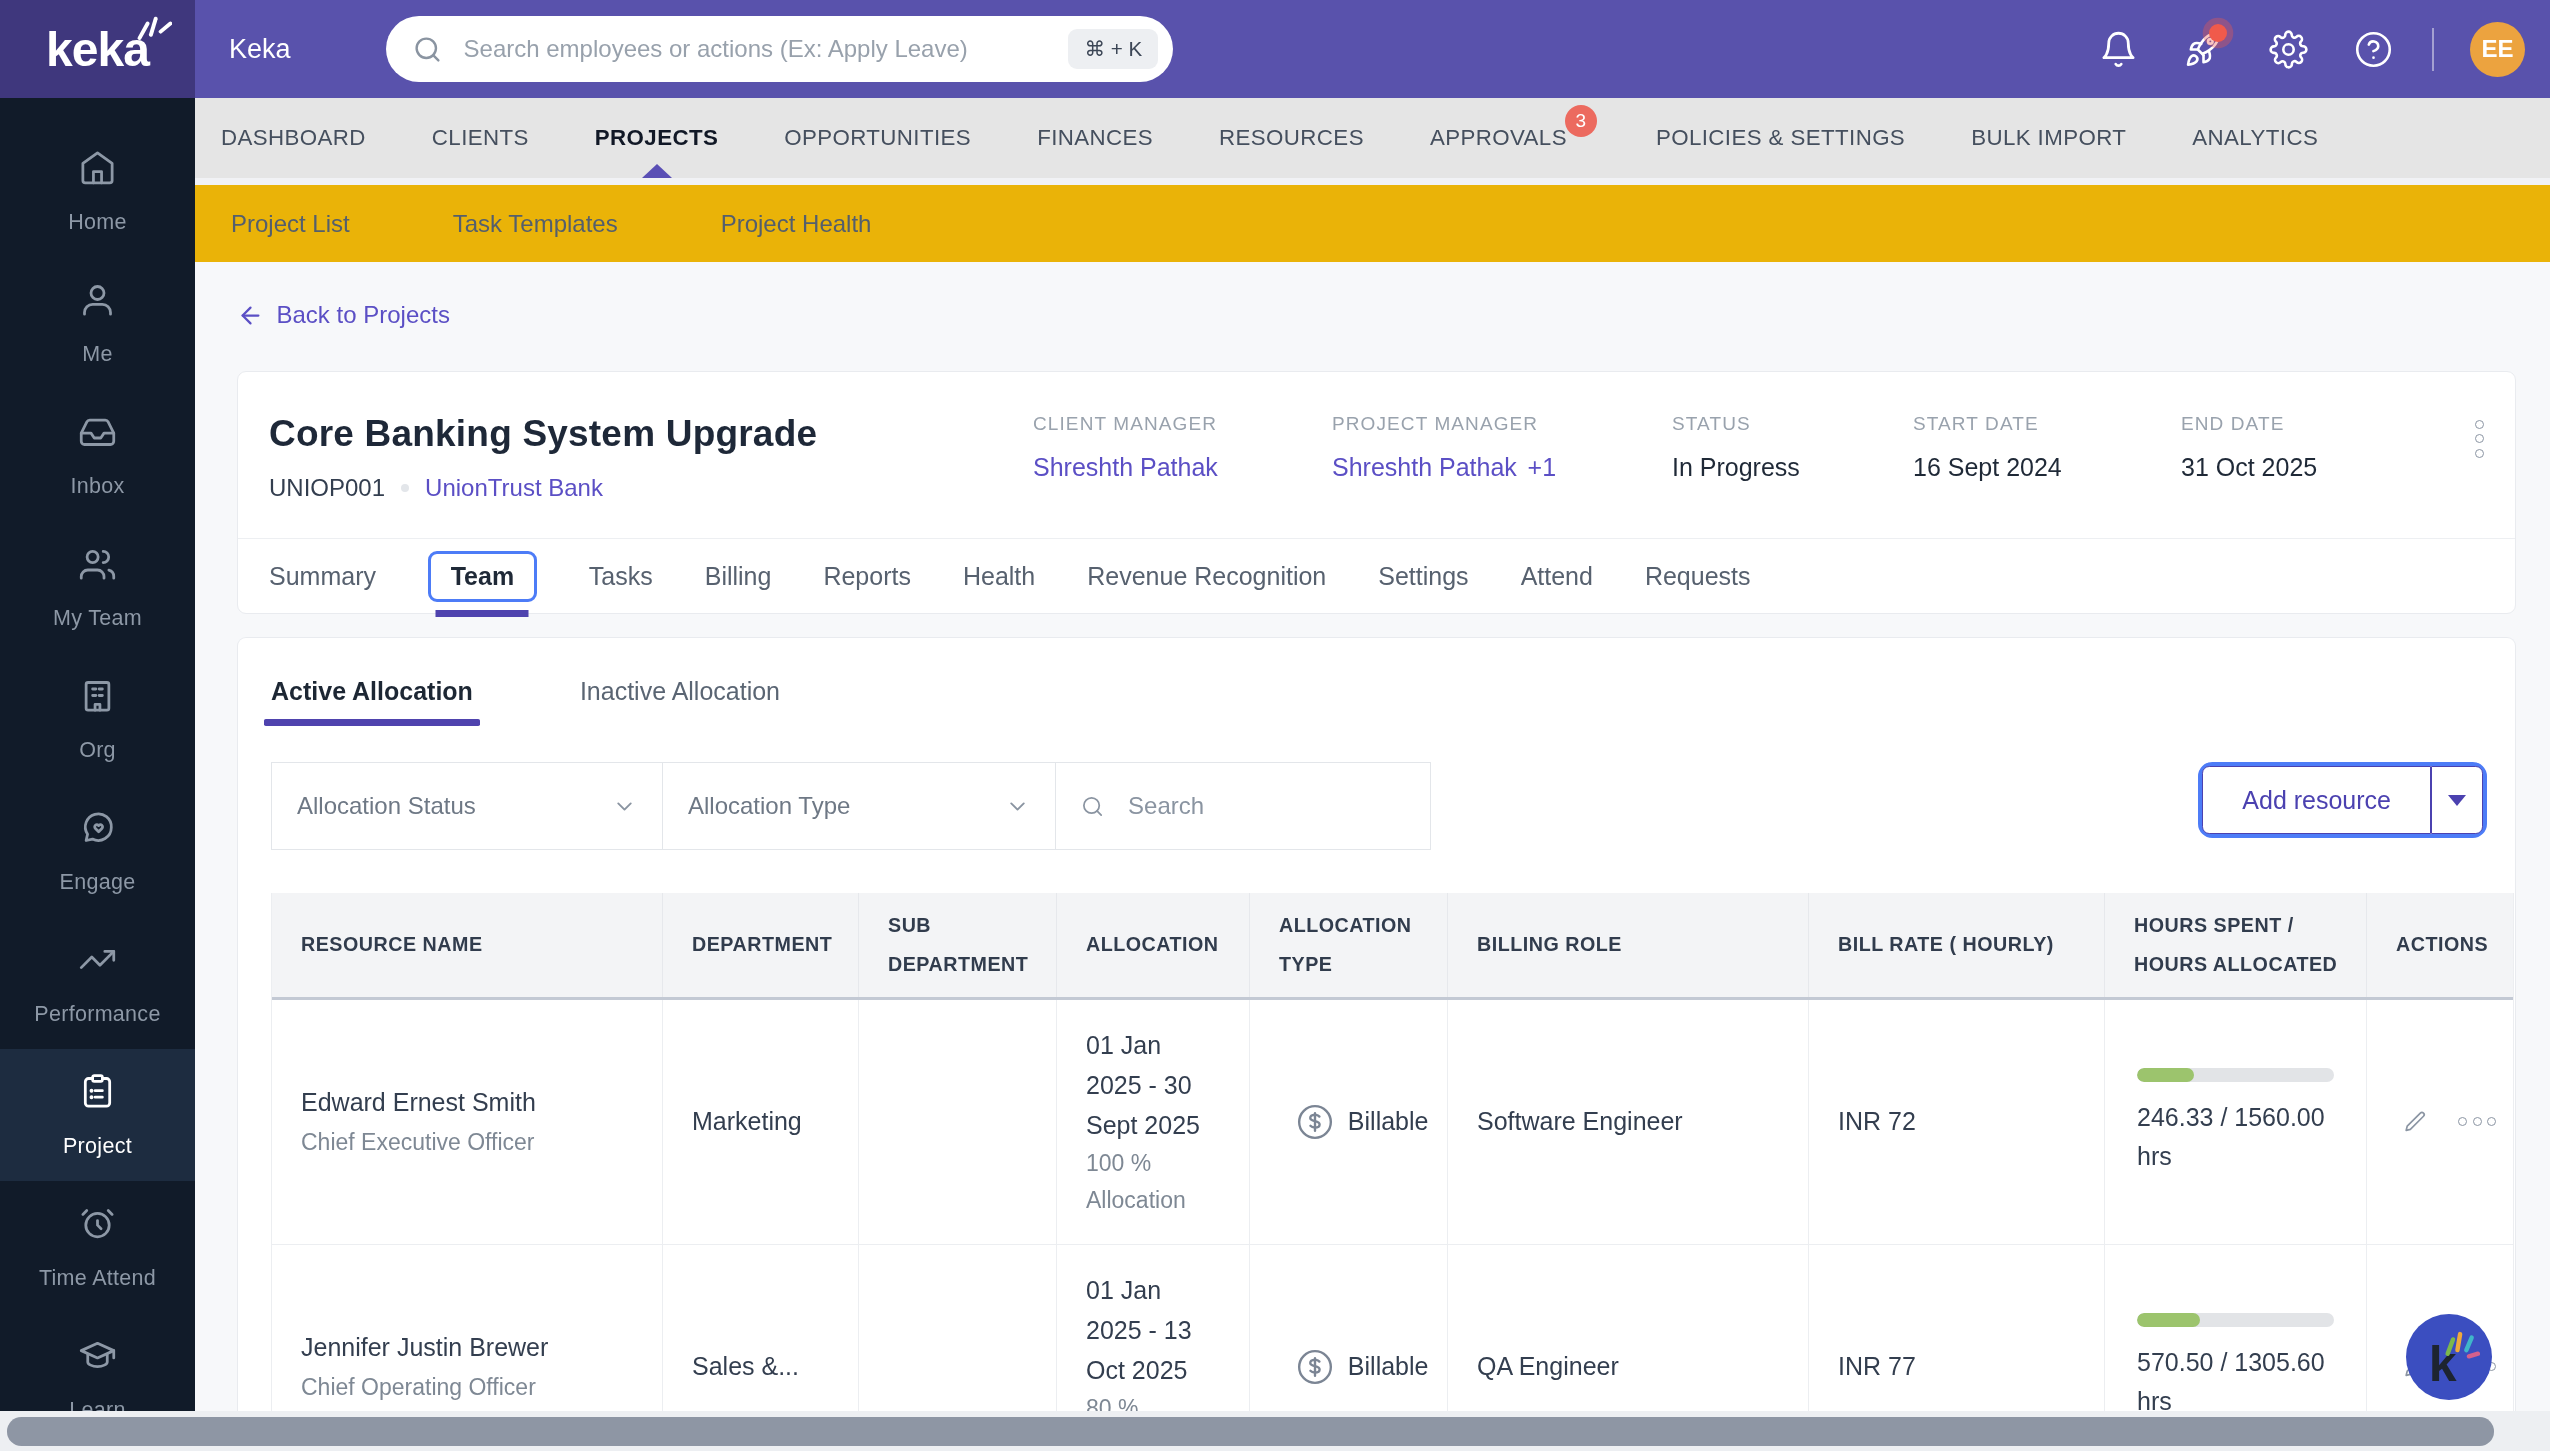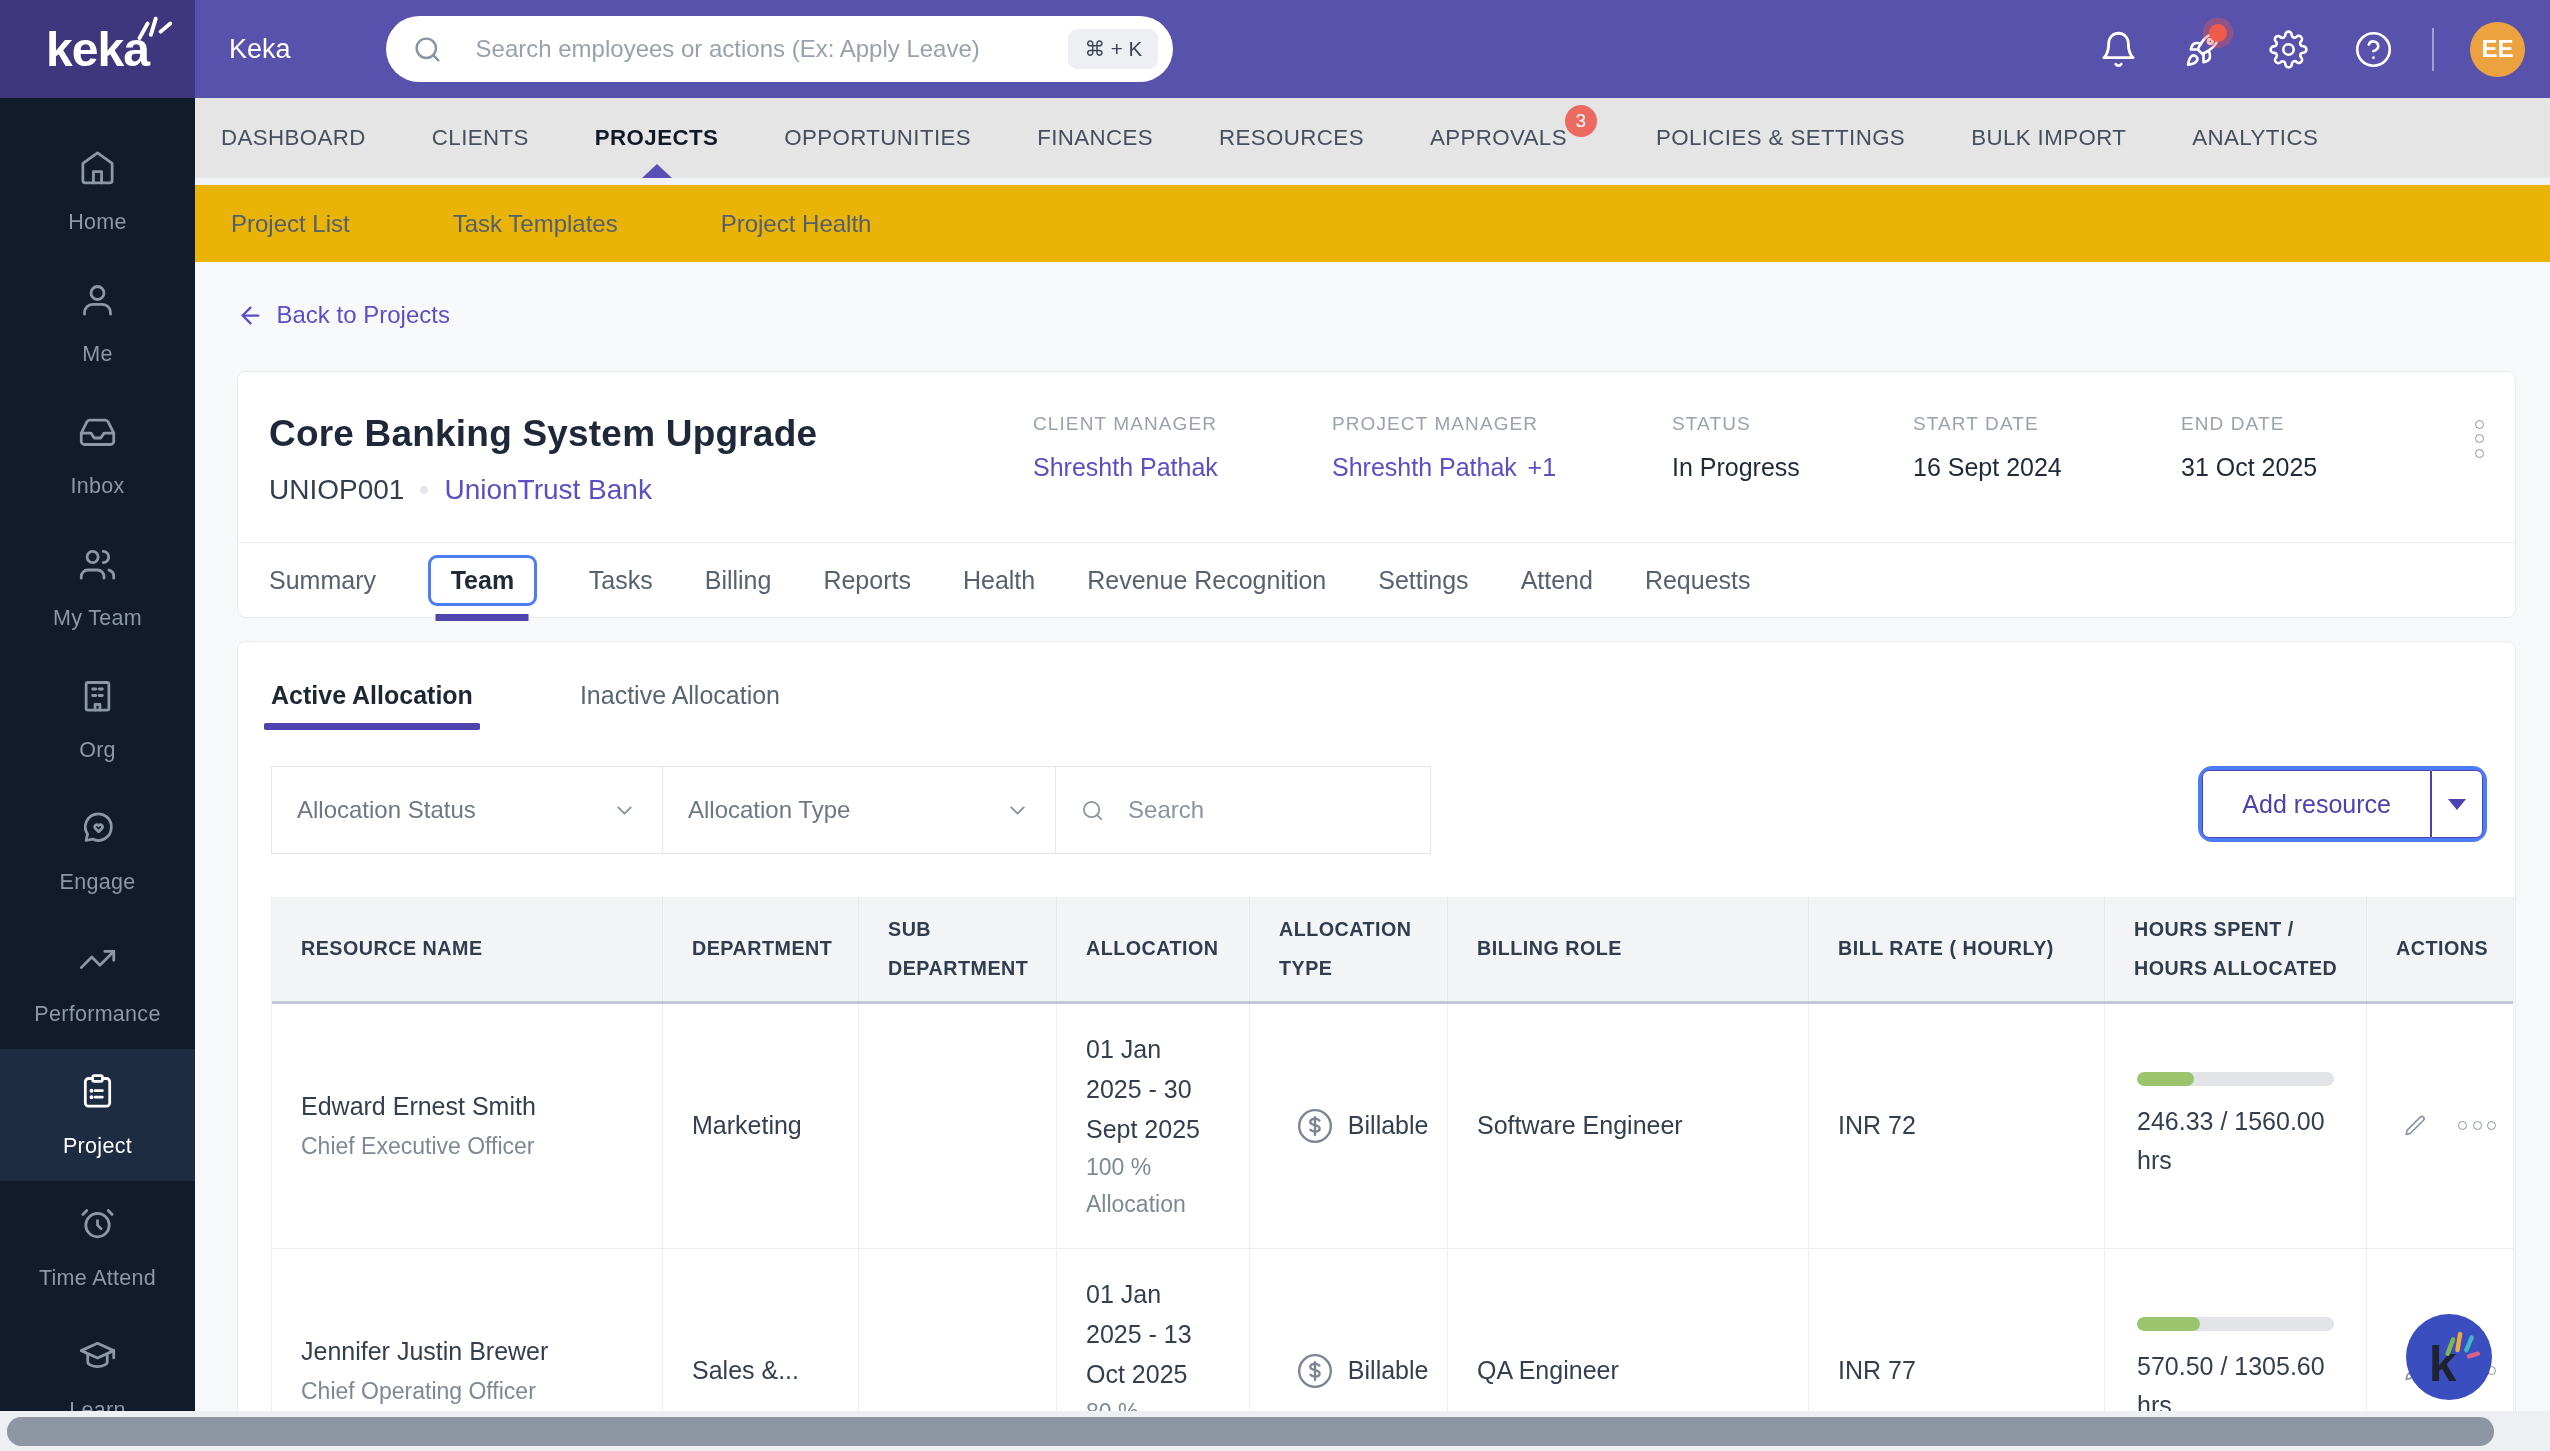--- a/index.html
+++ b/index.html
@@ -12,21 +12,21 @@
     display:flex; align-items:center; z-index:30; }
   .logo-block { width:195px; height:98px; background:#3F377D; display:flex;
     align-items:center; justify-content:center; flex:none; }
   .keka-logo { position:relative; color:#fff; font-size:48px; font-weight:800; letter-spacing:-0.9px; }
   .keka-logo svg { position:absolute; top:-18px; right:-23px; }
   .app-name { color:#fff; font-size:27px; margin-left:34px; }
   .searchbar { margin-left:95px; width:787px; height:66px; background:#fff; border-radius:36px;
     display:flex; align-items:center; padding:0 14.3px 0 27px; }
   .searchbar svg { flex:none; color:#8A94A1; }
   .searchbar input { flex:1; border:none; outline:none; font-size:24px; color:#333E4F;
-    margin-left:34px; background:transparent; font-family:inherit; }
+    margin-left:22px; background:transparent; font-family:inherit; }
   .searchbar input::placeholder { color:#98A1AC; }
   .shortcut-pill { flex:none; background:#EDEFF2; border-radius:9px; padding:8px 16px;
     font-size:20.6px; color:#3C4656; }
   .top-icons { margin-left:auto; display:flex; align-items:center; padding-right:25px; }
   .top-icon { width:39px; height:39px; color:#fff; margin-left:46px; position:relative; cursor:pointer; }
   .top-icon svg { width:39px; height:39px; }
   .red-dot { position:absolute; top:-5.4px; right:-3.6px; width:18px; height:18px; border-radius:50%;
     background:#F05A4B; box-shadow:0 0 0 6.3px rgba(240,90,75,0.35); }
   .top-divider { width:1.8px; height:43px; background:rgba(255,255,255,0.45); margin-left:39px; }
   .avatar { width:55px; height:55px; border-radius:50%; background:#ECA33F; color:#fff;
@@ -60,21 +60,21 @@
   .back-link { margin-top:39px; display:inline-flex; align-items:center; gap:12.5px;
     color:#5B4FC5; font-size:24px; cursor:pointer; }
   .back-link svg { width:27px; height:27px; }
 
   
   .card { background:#fff; border:0.9px solid #E9EBEF; border-radius:9px; }
   .proj-card { margin-top:39px; }
   .proj-head { display:flex; align-items:flex-start; padding:41px 31px 36px 31px; }
   .title-block { width:764px; flex:none; }
   .proj-title { font-size:37px; font-weight:700; color:#1E2838; letter-spacing:0.2px; }
-  .code-row { margin-top:19.7px; display:flex; align-items:center; font-size:28px; color:#333E4F; }
+  .code-row { margin-top:19.7px; display:flex; align-items:center; font-size:24px; color:#333E4F; }
   .dot-sep { width:8px; height:8px; border-radius:50%; background:#E3E6EA; margin:0 16px; }
   .client-link { color:#5B4FC5; cursor:pointer; }
   .meta-field { flex:none; }
   .meta-field .m-label { font-size:19px; color:#99A2AD; letter-spacing:1.1px; }
   .meta-field .m-value { margin-top:18px; font-size:25px; color:#1F2937; font-weight:500; }
   .meta-field .m-value.link { color:#5B4FC5; font-weight:400; cursor:pointer; }
   .m-extra { margin-left:10.7px; color:#5B4FC5; }
   .w1{width:299px;} .w2{width:340px;} .w3{width:241px;} .w4{width:268px;} .w5{width:219px;}
   .kebab { margin-left:auto; color:#8B95A3; cursor:pointer; padding-top:7.2px; }
   .proj-tabs { position:relative; border-top:0.9px solid #EDEFF2; height:75px; display:flex;

